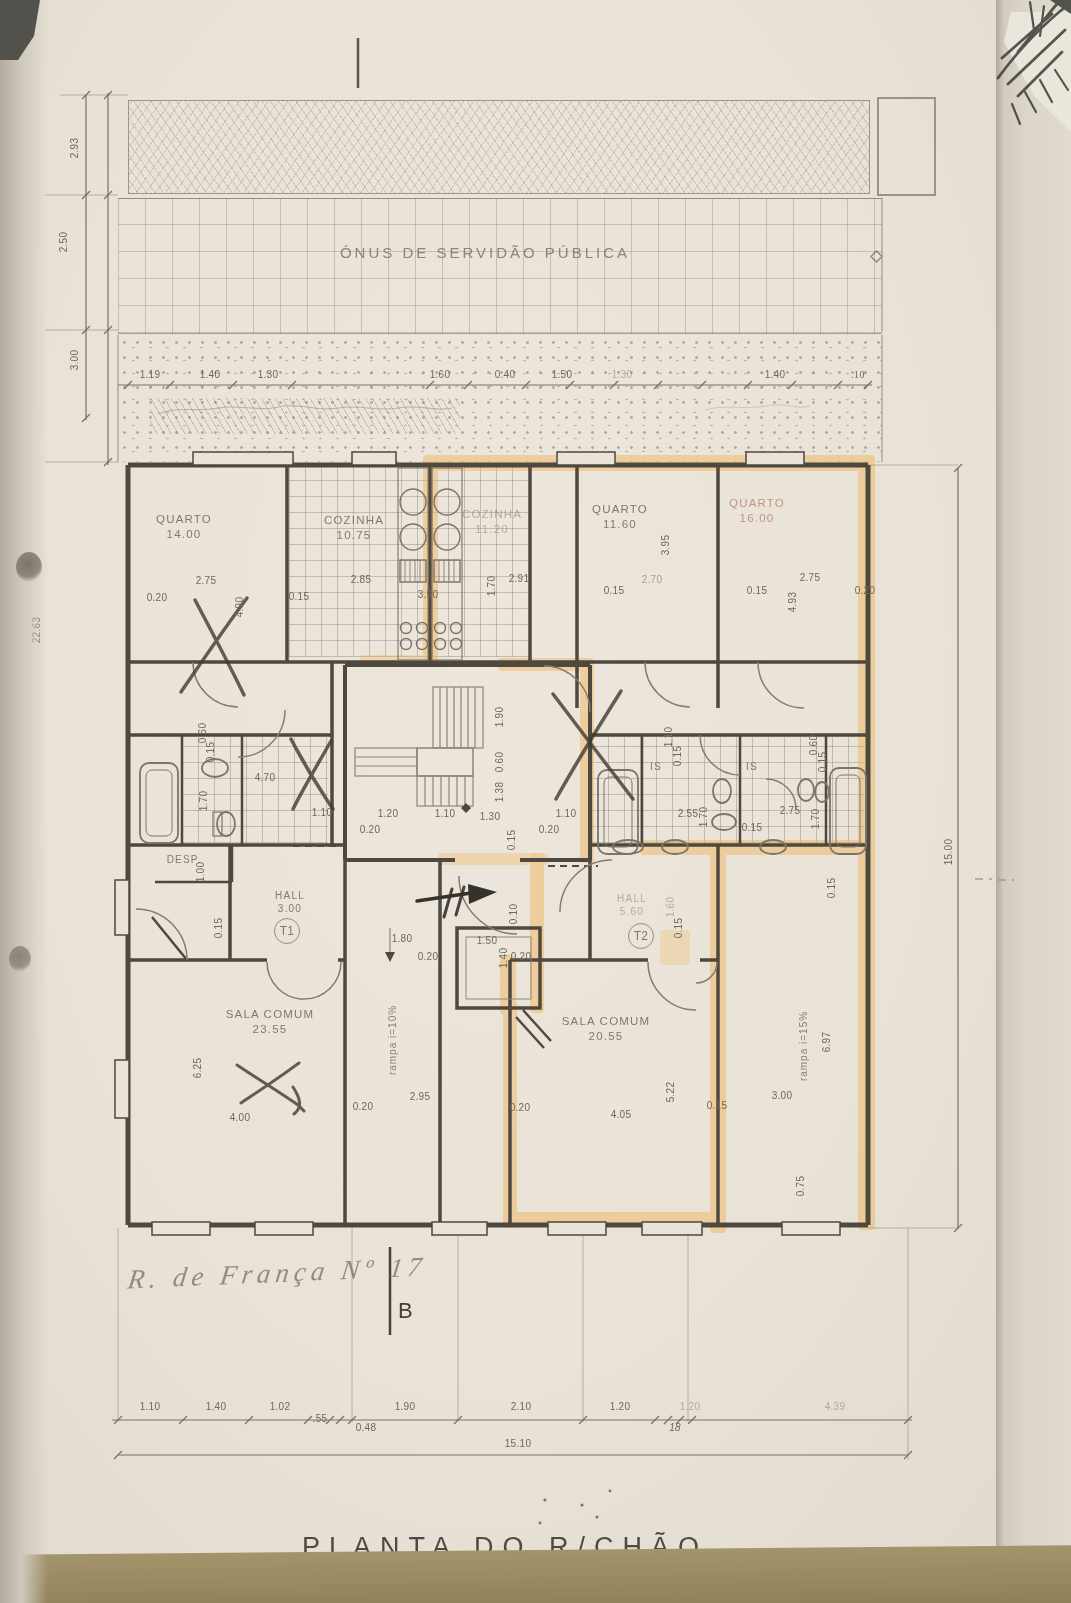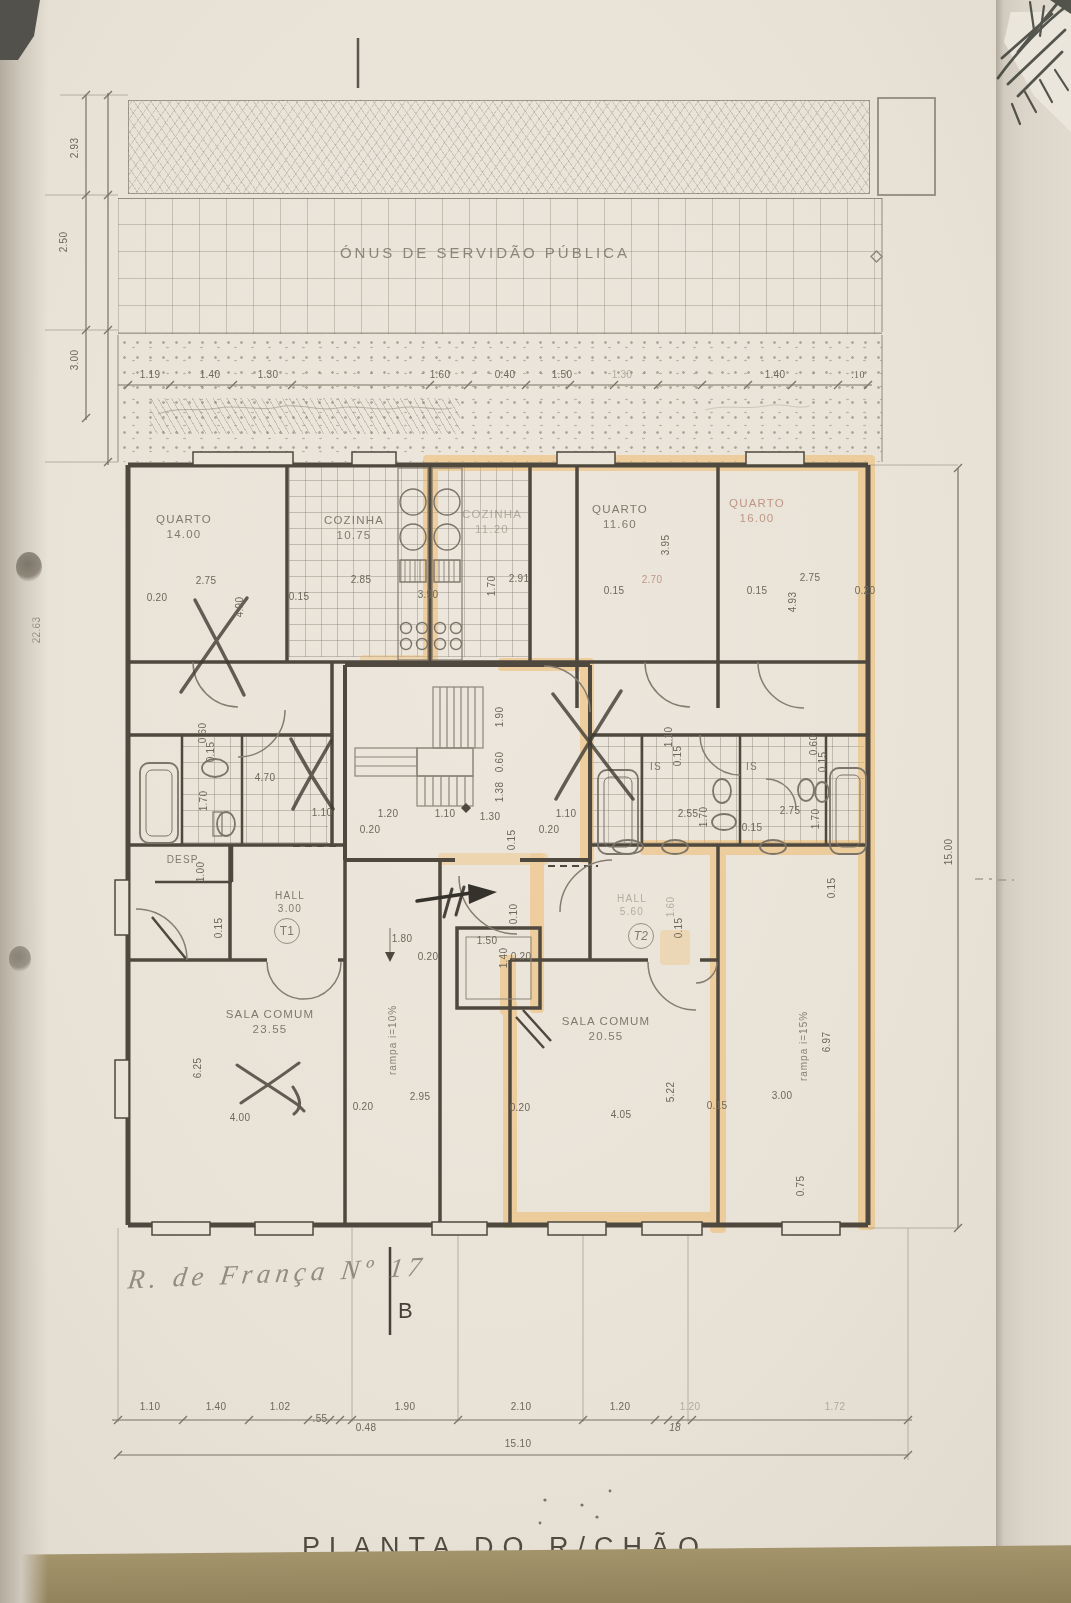--- a/index.html
+++ b/index.html
@@ -315,21 +315,21 @@
       <div class="lbl room" style="left: 606px; top: 1029px; transform: translate(-50%, -50%) rotate(0deg);">SALA COMUM
 20.55</div>
       <div class="lbl room sm" style="left: 290px; top: 902px; transform: translate(-50%, -50%) rotate(0deg);">HALL
 3.00</div>
       <div class="lbl room sm faint" style="left: 632px; top: 905px; transform: translate(-50%, -50%) rotate(0deg);">HALL
 5.60</div>
       <div class="lbl room sm" style="left: 184px; top: 859px; transform: translate(-50%, -50%) rotate(0deg);">DESP.</div>
       <div class="lbl room sm" style="left: 656px; top: 766px; transform: translate(-50%, -50%) rotate(0deg);">IS</div>
       <div class="lbl room sm" style="left: 752px; top: 766px; transform: translate(-50%, -50%) rotate(0deg);">IS</div>
       <div class="lbl unit" style="left: 287px; top: 931px; transform: translate(-50%, -50%) rotate(0deg);">T1</div>
-      <div class="lbl unit" style="left: 641px; top: 936px; transform: translate(-50%, -50%) rotate(0deg); font-style: italic;">T2</div>
+      <div class="lbl unit" style="left: 641px; top: 936px; transform: translate(-50%, -50%) rotate(0deg);">T2</div>
       <div class="lbl note" style="left: 392px; top: 1040px; transform: translate(-50%, -50%) rotate(-90deg);">rampa  i=10%</div>
       <div class="lbl note" style="left: 803px; top: 1046px; transform: translate(-50%, -50%) rotate(-90deg);">rampa  i=15%</div>
       <div class="lbl dim" style="left: 150px; top: 374px; transform: translate(-50%, -50%) rotate(0deg);">1.19</div>
       <div class="lbl dim" style="left: 210px; top: 374px; transform: translate(-50%, -50%) rotate(0deg);">1.40</div>
       <div class="lbl dim" style="left: 268px; top: 374px; transform: translate(-50%, -50%) rotate(0deg);">1.30</div>
       <div class="lbl dim" style="left: 440px; top: 374px; transform: translate(-50%, -50%) rotate(0deg);">1.60</div>
       <div class="lbl dim" style="left: 505px; top: 374px; transform: translate(-50%, -50%) rotate(0deg);">0.40</div>
       <div class="lbl dim" style="left: 562px; top: 374px; transform: translate(-50%, -50%) rotate(0deg);">1.50</div>
       <div class="lbl dim faint" style="left: 622px; top: 374px; transform: translate(-50%, -50%) rotate(0deg);">1.30</div>
       <div class="lbl dim" style="left: 775px; top: 374px; transform: translate(-50%, -50%) rotate(0deg);">1.40</div>
@@ -401,21 +401,21 @@
       <div class="lbl dim" style="left: 826px; top: 1042px; transform: translate(-50%, -50%) rotate(-90deg);">6.97</div>
       <div class="lbl dim" style="left: 800px; top: 1186px; transform: translate(-50%, -50%) rotate(-90deg);">0.75</div>
       <div class="lbl dim" style="left: 150px; top: 1406px; transform: translate(-50%, -50%) rotate(0deg);">1.10</div>
       <div class="lbl dim" style="left: 216px; top: 1406px; transform: translate(-50%, -50%) rotate(0deg);">1.40</div>
       <div class="lbl dim" style="left: 280px; top: 1406px; transform: translate(-50%, -50%) rotate(0deg);">1.02</div>
       <div class="lbl dim" style="left: 320px; top: 1406px; transform: translate(-50%, -50%) rotate(0deg); margin-top: 12px;">.55</div>
       <div class="lbl dim" style="left: 405px; top: 1406px; transform: translate(-50%, -50%) rotate(0deg);">1.90</div>
       <div class="lbl dim" style="left: 521px; top: 1406px; transform: translate(-50%, -50%) rotate(0deg);">2.10</div>
       <div class="lbl dim" style="left: 620px; top: 1406px; transform: translate(-50%, -50%) rotate(0deg);">1.20</div>
       <div class="lbl dim faint" style="left: 690px; top: 1406px; transform: translate(-50%, -50%) rotate(0deg);">1.20</div>
-      <div class="lbl dim faint" style="left: 835px; top: 1406px; transform: translate(-50%, -50%) rotate(0deg);">1.72</div>
+      <div class="lbl dim faint" style="left: 835px; top: 1406px; transform: translate(-50%, -50%) rotate(0deg);">4.39</div>
       <div class="lbl dim" style="left: 366px; top: 1427px; transform: translate(-50%, -50%) rotate(0deg);">0.48</div>
       <div class="lbl dim" style="left: 675px; top: 1427px; transform: translate(-50%, -50%) rotate(0deg); font-style: italic;">18</div>
       <div class="lbl dim" style="left: 518px; top: 1443px; transform: translate(-50%, -50%) rotate(0deg);">15.10</div>
     </div>
   <div class="abs" id="address">R. de França Nº 17</div>
   <div class="abs" id="b-mark">B</div>
   <div class="abs" id="title">PLANTA DO R/CHÃO</div>
 
   <div class="abs" id="table-strip"></div>
   <div class="abs" id="left-edge"></div>

